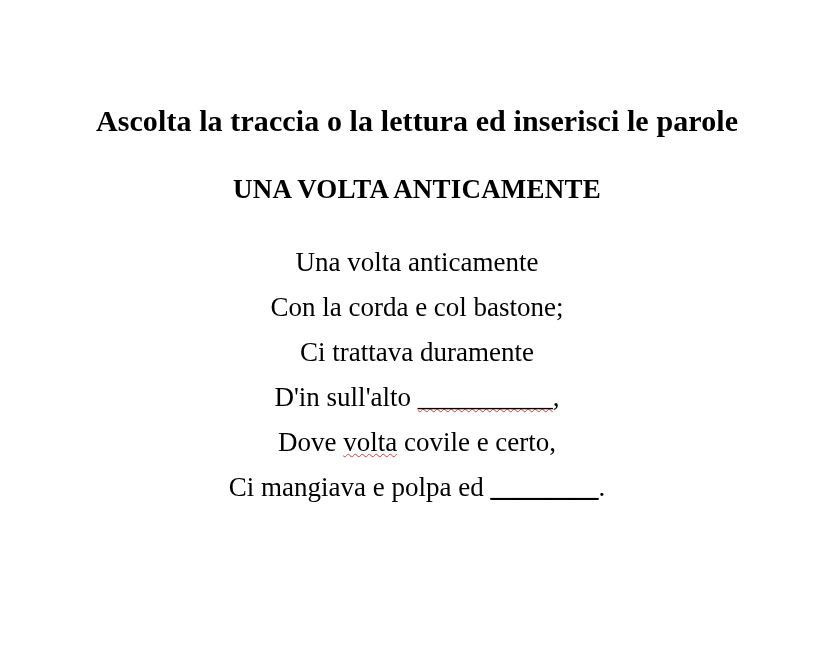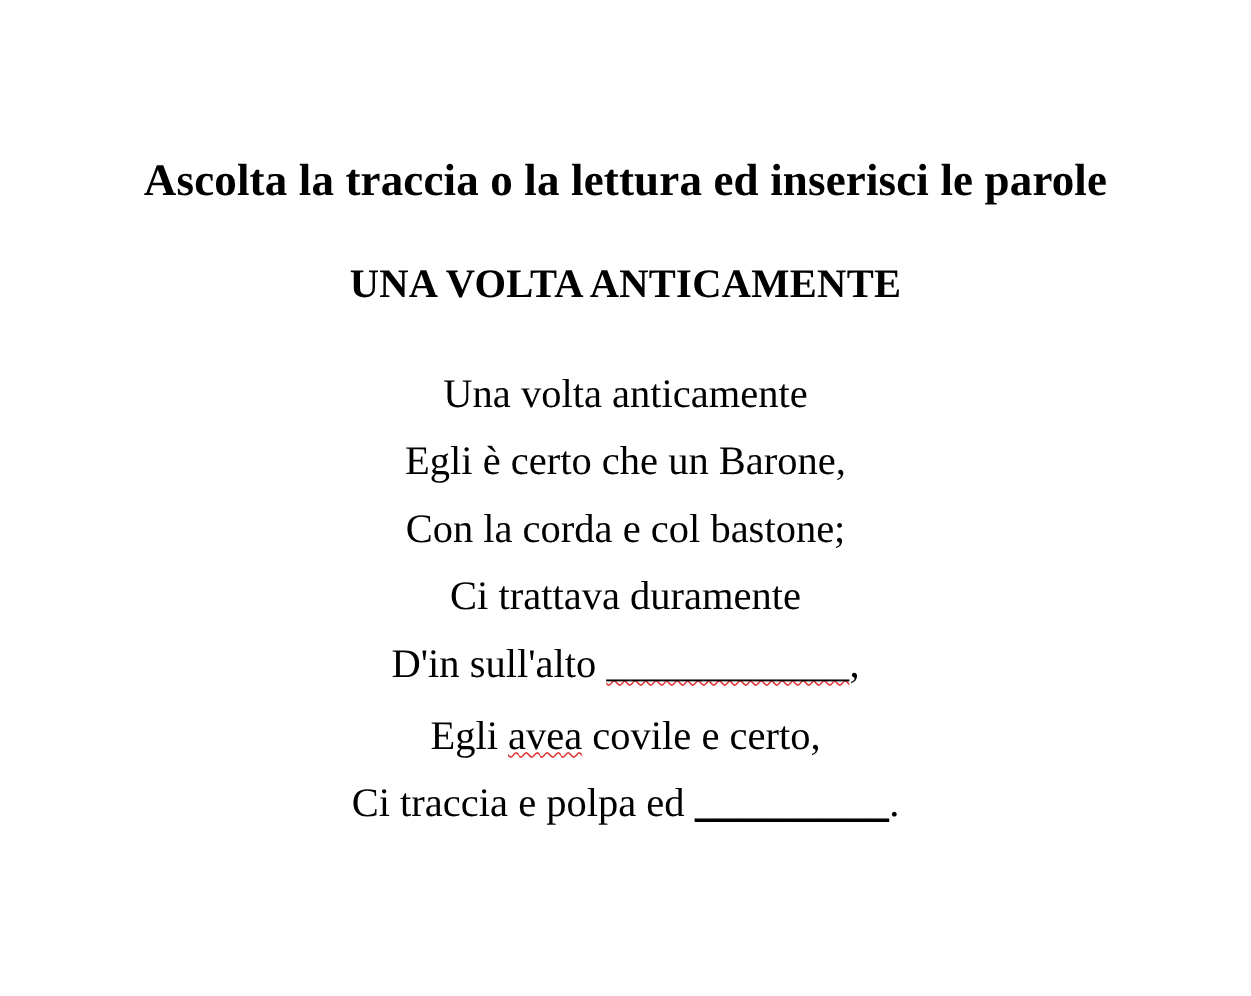--- a/index.html
+++ b/index.html
@@ -49,21 +49,20 @@
     text-align: center;
   }
   .poem-line {
     font-size: 27px;
     line-height: 45px;
     white-space: nowrap;
   }
   .blank {
     text-decoration: underline;
     letter-spacing: 0px;
-    font-family: Liberation Mono, monospace;
   }
   .spellcheck {
     text-decoration: underline;
     text-decoration-style: wavy;
     text-decoration-color: #e03a3a;
     text-decoration-thickness: 1px;
     text-underline-offset: 2px;
   }
 </style>
 </head>
@@ -74,39 +73,36 @@
   <div class="instruction">Ascolta la traccia o la lettura ed inserisci le parole</div>
 
   <div class="poem-title">UNA VOLTA ANTICAMENTE</div>
 
   <div class="poem-body">
 
     <div class="poem-line">
       <span>Una volta anticamente</span>
     </div>
 
-    <div class="poem-line">
-      <span>Egli è certo che un Barone,</span>
-    </div>
 
     <div class="poem-line">
       <span>Con la corda e col bastone;</span>
     </div>
 
     <div class="poem-line">
       <span>Ci trattava duramente</span>
     </div>
 
     <div class="poem-line">
       <span>D'in sull'alto </span><span class="blank spellcheck">__________</span><span>,</span>
     </div>
 
     <div class="poem-line">
-      <span>Egli </span><span class="spellcheck">avea</span><span> covile e certo,</span>
+      <span>Dove </span><span class="spellcheck">volta</span><span> covile e certo,</span>
     </div>
 
 
     <div class="poem-line">
-      <span>Ci traccia e polpa ed </span><span class="blank">________</span><span>.</span>
+      <span>Ci mangiava e polpa ed </span><span class="blank">________</span><span>.</span>
     </div>
 
   </div>
 </div>
 
 </body></html>

